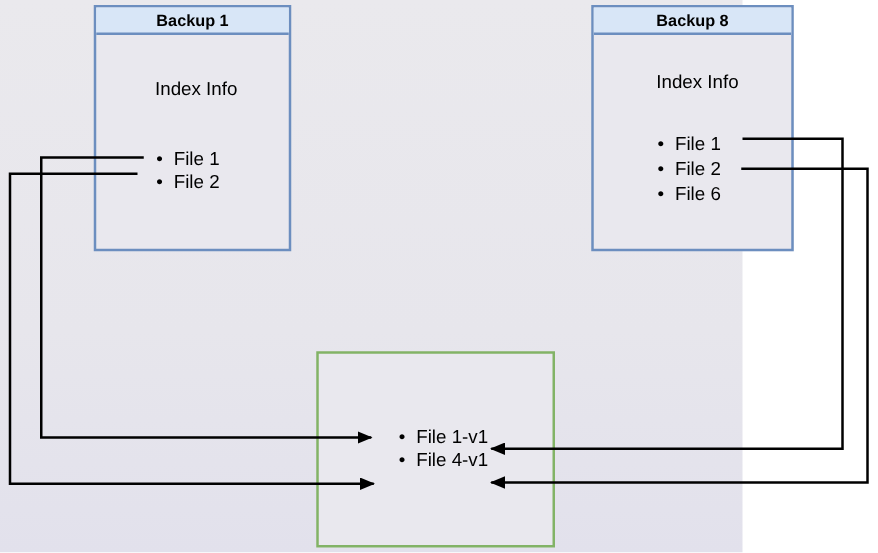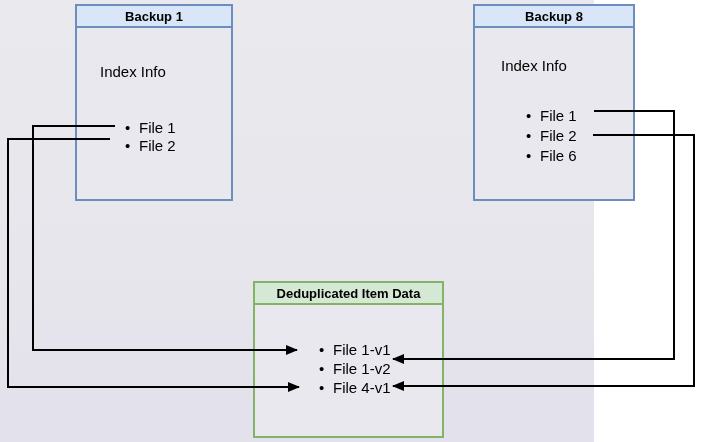--- a/index.html
+++ b/index.html
@@ -39,20 +39,21 @@
     font-weight: bold;
     font-size: 13px;
     border-bottom: 2px solid;
   }
   .blue > .box-header { background: var(--blue-header-fill); border-color: var(--blue-border); }
   .green > .box-header { background: var(--green-header-fill); border-color: var(--green-border); }
   .subtitle {
     position: absolute;
     font-size: 15px;
     white-space: nowrap;
+    margin-left: 24px;
   }
   ul.file-list {
     position: absolute;
     list-style: none;
     font-size: 15px;
     white-space: nowrap;
   }
   ul.file-list li::before {
     content: "\2022";
     display: inline-block;
@@ -90,24 +91,22 @@
     <div class="box-header">Backup 8</div>
     <div class="subtitle" style="left:26px; top:51px;">Index Info</div>
     <ul class="file-list" style="left:51px; top:100px; line-height:20px;">
         <li>File 1</li>
         <li>File 2</li>
         <li>File 6</li>
       </ul>
   </div>
 
   <div class="box green" style="left:253px; top:281px; width:191px; height:157px;">
-    <div class="box-header">Deduplicated Item Data</div>
     <ul class="file-list" style="left:64px; top:57px; line-height:19px;">
         <li>File 1-v1</li>
-        <li>File 1-v2</li>
         <li>File 4-v1</li>
       </ul>
   </div>
 
   <svg class="arrows" viewBox="0 0 702 442" xmlns="http://www.w3.org/2000/svg">
     <defs>
       <marker id="arrowhead" markerUnits="userSpaceOnUse" markerWidth="13" markerHeight="10" refX="11" refY="5" orient="auto">
         <path d="M0,0 L12,5 L0,10 Z"></path>
       </marker>
     </defs>

